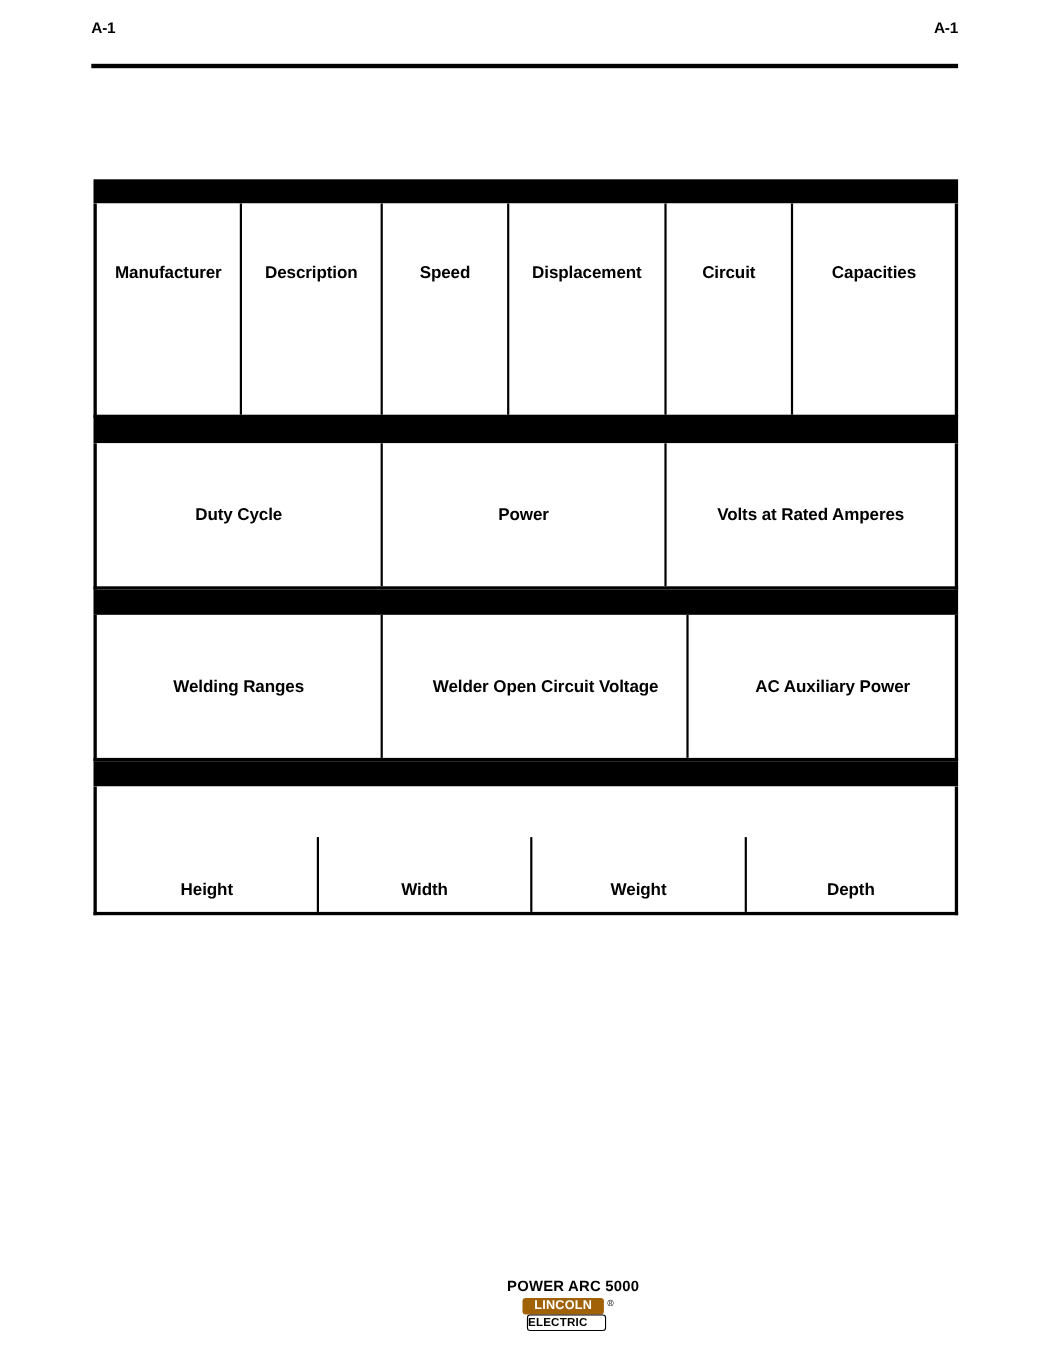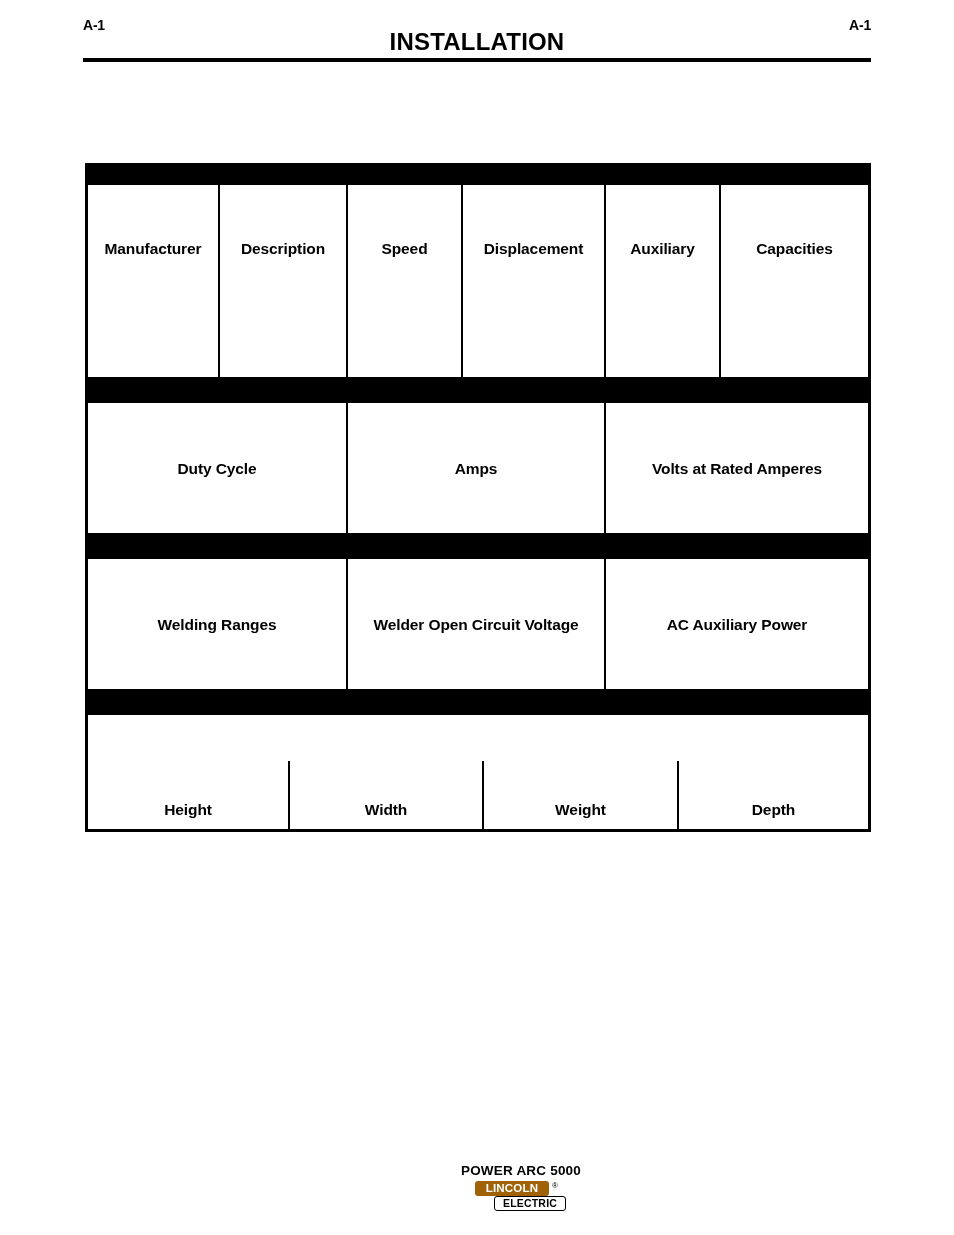--- a/index.html
+++ b/index.html
@@ -103,21 +103,21 @@
     left: 0;
     width: 100%;
     text-align: center;
     font-size: 13px;
     white-space: pre-line;
   }
 
   
   .row-engine   { height: 195px; }
   .row-output   { height: 133px; }
-  .row-ranges   { height: 133px; }
+  .row-ranges   { height: 133px; gap: 20px; }
   .row-dims     { height: 117px; }
 
   .row-engine .cell { padding-top: 55px; }
   .row-output .cell,
   .row-ranges .cell { padding-top: 57px; }
   .row-dims   .cell { padding-top: 40px; margin-top: 46px; }
 
   
   .footer {
     position: absolute;
@@ -157,42 +157,41 @@
   .logo-reg {
     position: absolute;
     left: 77px;
     top: 1px;
     font-size: 8px;
     line-height: 8px;
     color: #000;
   }
   .logo-bot {
     position: absolute;
-    left: 19px;
+    left: 4px;
     top: 15px;
     width: 72px;
     height: 15px;
     background: #fff;
     border: 1.5px solid #000;
     border-radius: 3px;
     box-sizing: border-box;
     color: #000;
     font-size: 10.5px;
     font-weight: bold;
     line-height: 12px;
-    text-align: center;
+    text-align: left;
     letter-spacing: 0.2px;
   }
 </style>
 </head>
 <body>
 
 <div class="page-header">
   <div class="hdr-left">A-1</div>
-  <div class="hdr-title">INSTALLATION</div>
   <div class="hdr-right">A-1</div>
   <div class="hdr-rule"></div>
 </div>
 
 <div class="spec-tables">
 
   <div class="spec-block">
     <div class="block-bar"></div>
     <div class="block-row row-engine">
       <div class="cell" style="width:132px">
@@ -205,39 +204,39 @@
       </div>
       <div class="cell" style="width:115px">
         <span class="cell-label">Speed</span>
         <span class="cell-value"></span>
       </div>
       <div class="cell" style="width:143px">
         <span class="cell-label">Displacement</span>
         <span class="cell-value"></span>
       </div>
       <div class="cell" style="width:115px">
-        <span class="cell-label">Auxiliary</span>
+        <span class="cell-label">Circuit</span>
         <span class="cell-value"></span>
       </div>
       <div class="cell" style="flex:1">
         <span class="cell-label">Capacities </span>
         <span class="cell-value"></span>
       </div>
     </div>
   </div>
 
   <div class="spec-block">
     <div class="block-bar tall"></div>
     <div class="block-row row-output">
       <div class="cell" style="width:260px">
         <span class="cell-label">Duty Cycle</span>
         <span class="cell-value"></span>
       </div>
       <div class="cell" style="width:258px">
-        <span class="cell-label">Amps</span>
+        <span class="cell-label">Power</span>
         <span class="cell-value"></span>
       </div>
       <div class="cell" style="flex:1">
         <span class="cell-label">Volts at Rated Amperes</span>
         <span class="cell-value"></span>
       </div>
     </div>
   </div>
 
   <div class="spec-block">

